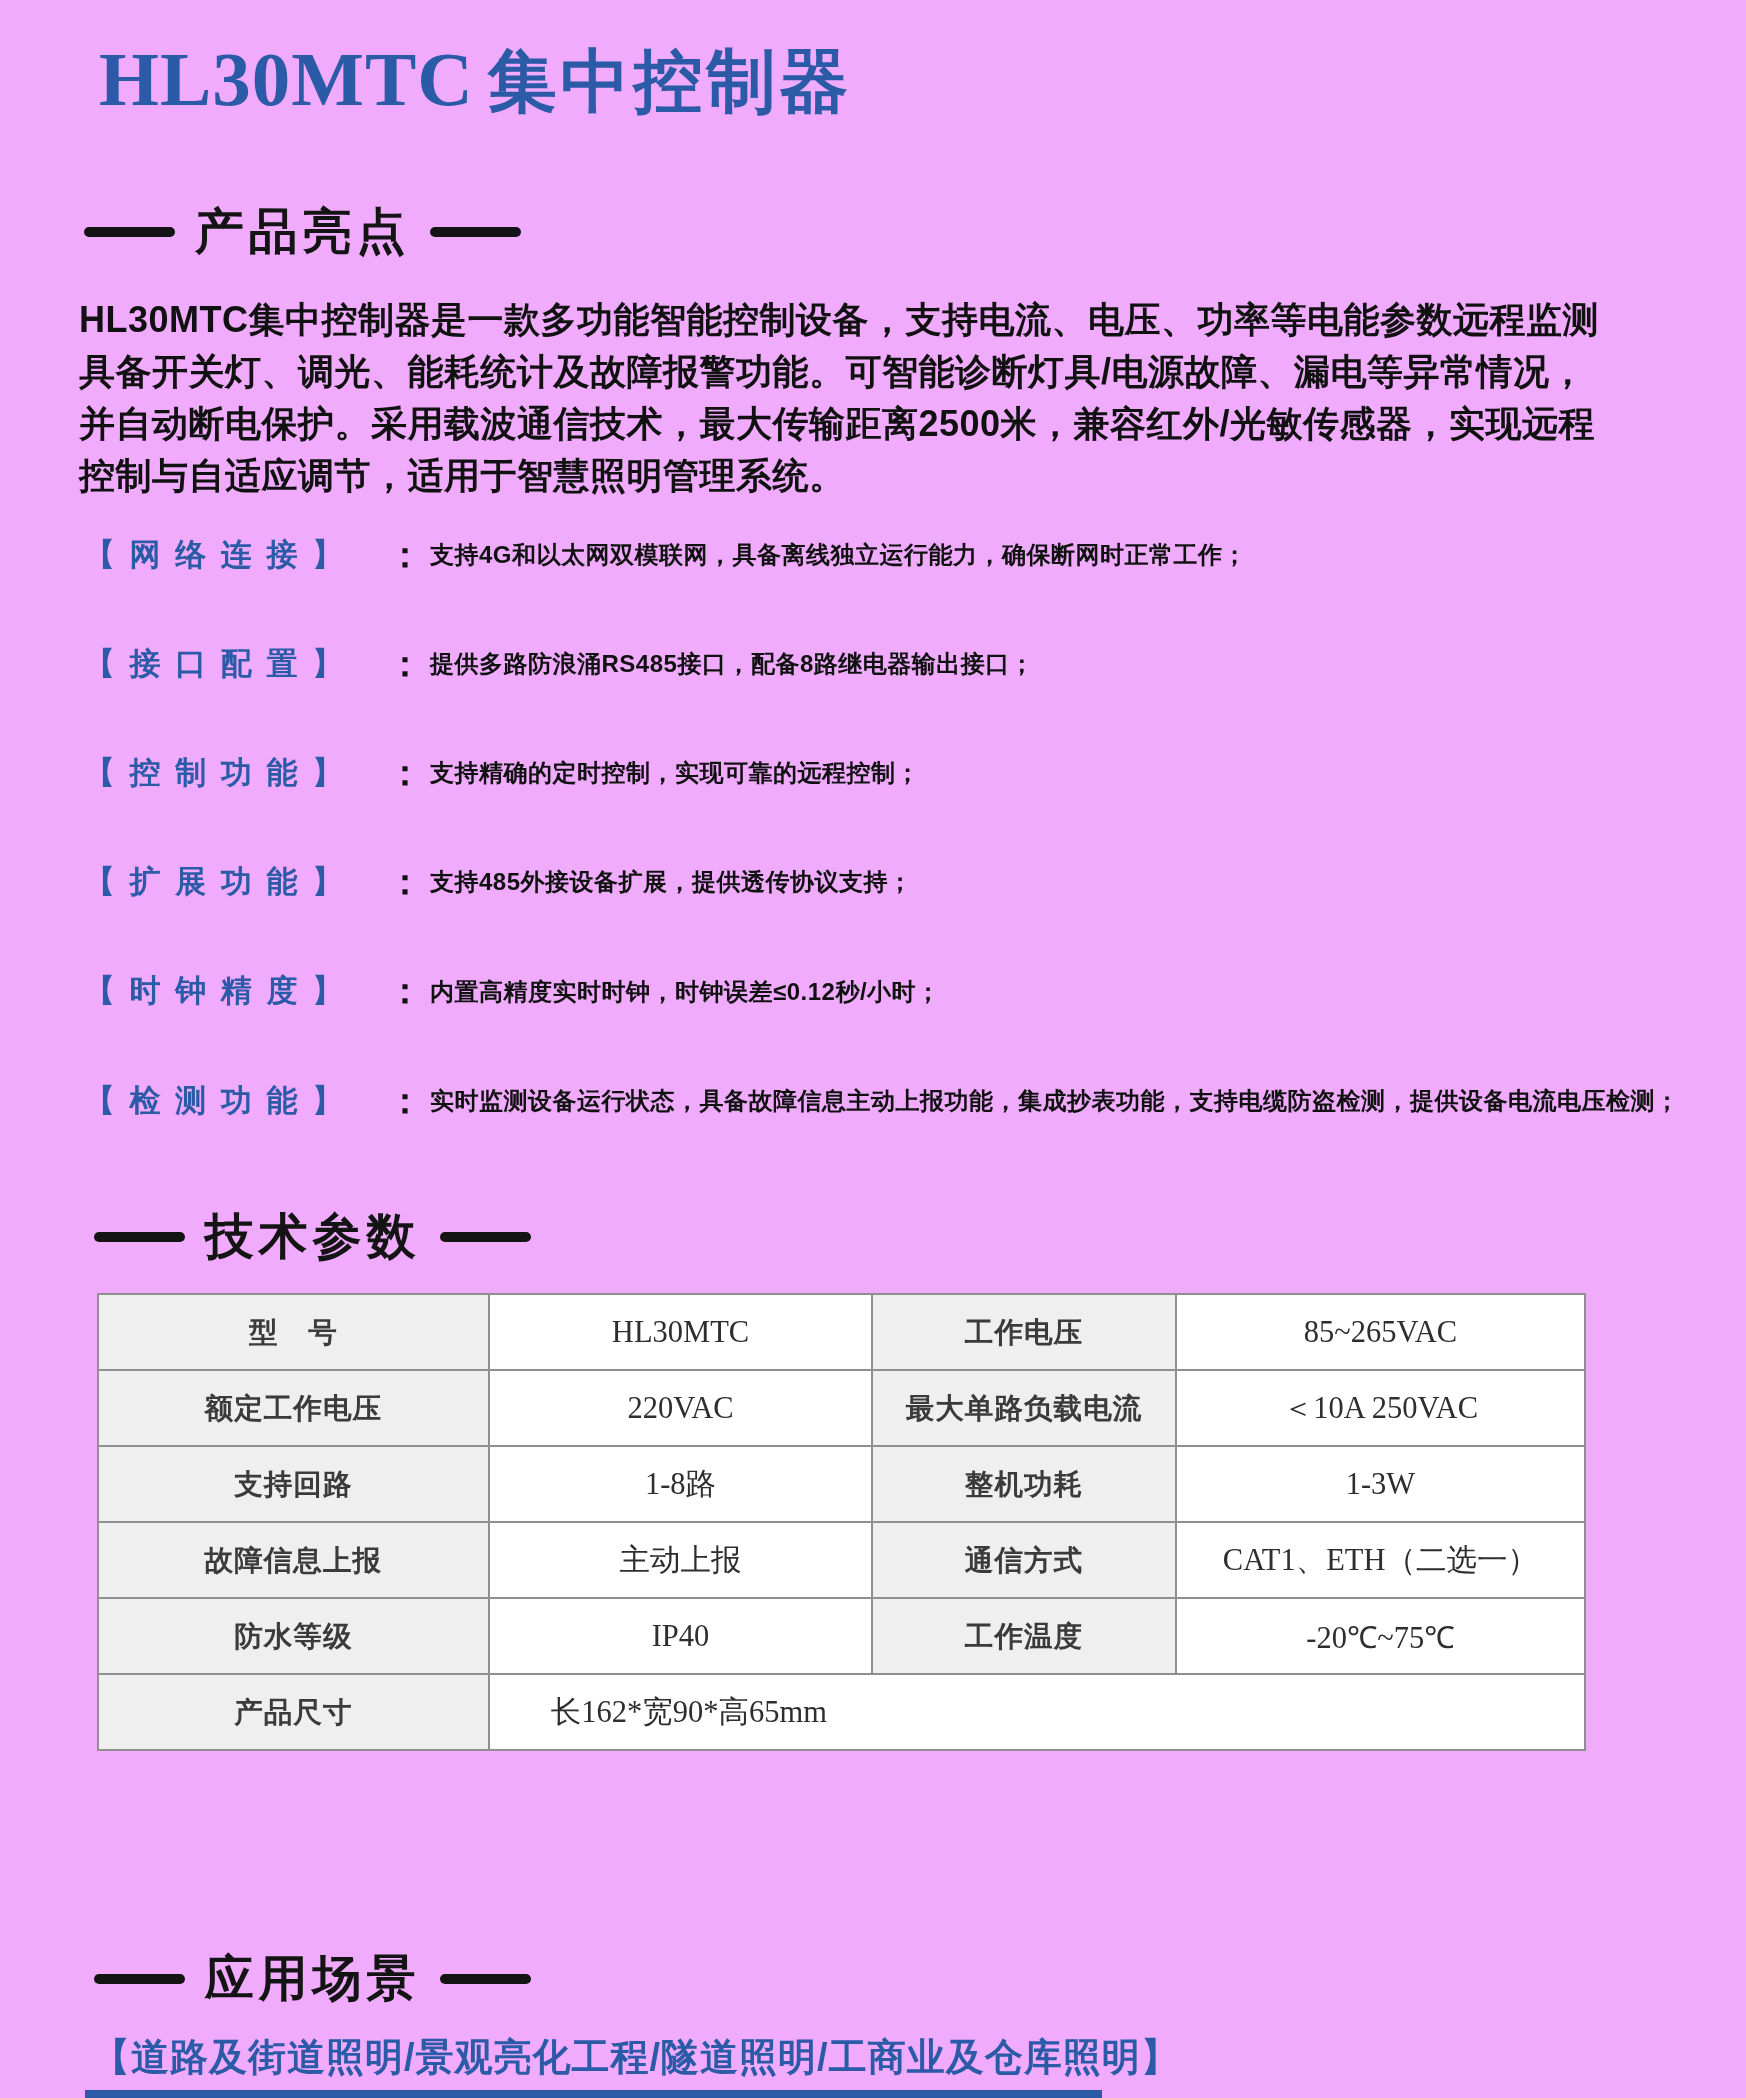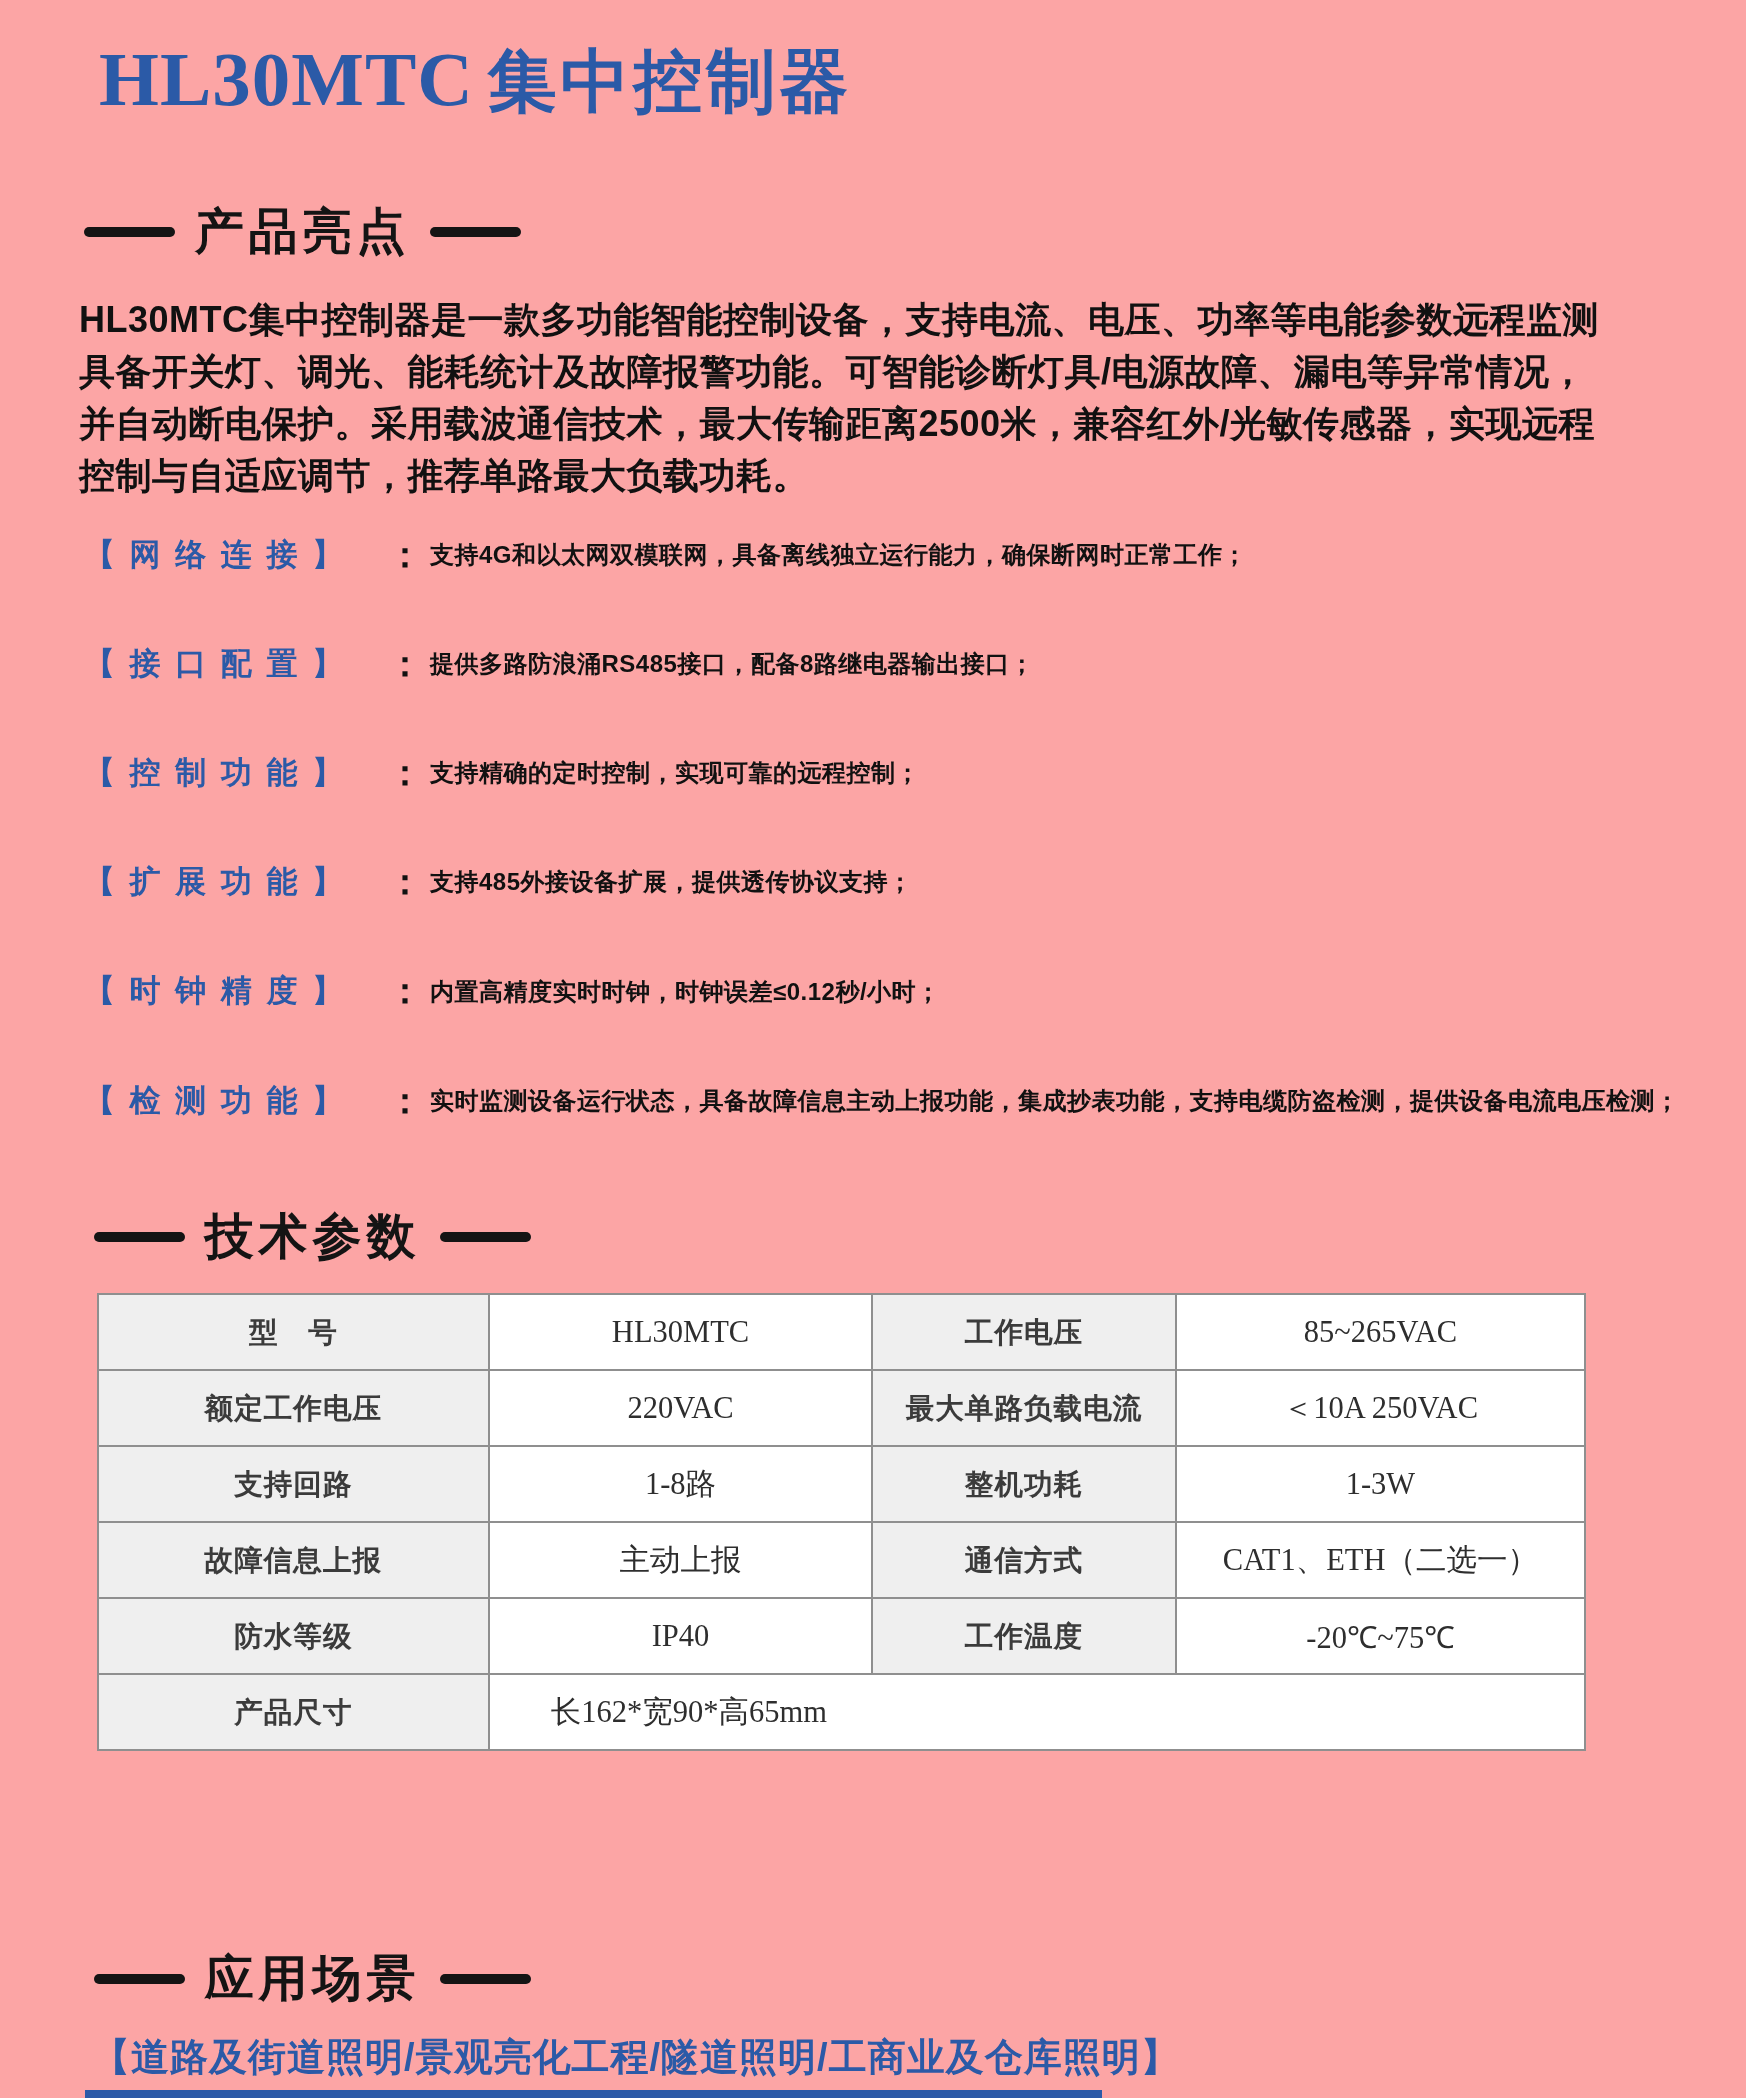--- a/index.html
+++ b/index.html
@@ -4,21 +4,21 @@
 <style>
   :root{
     --accent-blue:#2b5aa7;
     --text-black:#141414;
     --table-label-bg:#efefef;
     --table-border:#8f8f8f;
   }
   *{margin:0;padding:0;box-sizing:border-box;}
   html,body{background:#ffffff;}
   body{font-family:"Liberation Sans",sans-serif;}
-  .page{position:relative;width:1747px;height:2098px;background:#fca5a5;overflow:hidden;}
+  .page{position:relative;width:1747px;height:2098px;background:#f0abfc;overflow:hidden;}
 
   
   .title{position:absolute;left:99px;top:35px;white-space:nowrap;color:var(--accent-blue);}
   .title-latin{font-family:"Liberation Serif",serif;font-weight:700;font-size:77px;letter-spacing:1px;}
   .title-cjk{font-family:"Liberation Sans",sans-serif;font-weight:900;font-size:69px;margin-left:13.8px;letter-spacing:3.9px;}
 
   
   .section-heading{position:absolute;display:flex;align-items:center;color:var(--text-black);}
   .heading-text{font-size:49px;font-weight:900;letter-spacing:4.9px;color:var(--text-black);}
   .dash{display:inline-block;width:91px;height:10.8px;background:var(--text-black);border-radius:5.9px;}
@@ -63,21 +63,21 @@
   <div class="section-heading heading-highlights">
     <span class="dash left"></span>
     <span class="heading-text">产品亮点</span>
     <span class="dash right"></span>
   </div>
 
   <div class="intro">
     <div class="intro-line">HL30MTC集中控制器是一款多功能智能控制设备，支持电流、电压、功率等电能参数远程监测</div>
     <div class="intro-line">具备开关灯、调光、能耗统计及故障报警功能。可智能诊断灯具/电源故障、漏电等异常情况，</div>
     <div class="intro-line">并自动断电保护。采用载波通信技术，最大传输距离2500米，兼容红外/光敏传感器，实现远程</div>
-    <div class="intro-line">控制与自适应调节，推荐单路最大负载功耗。</div>
+    <div class="intro-line">控制与自适应调节，适用于智慧照明管理系统。</div>
   </div>
 
   <div class="features">
     <div class="feature">
       <span class="f-label">【 网 络 连 接 】</span>
       <span class="f-colon">：</span>
       <span class="f-text">支持4G和以太网双模联网，具备离线独立运行能力，确保断网时正常工作；</span>
     </div>
     <div class="feature">
       <span class="f-label">【 接 口 配 置 】</span>

